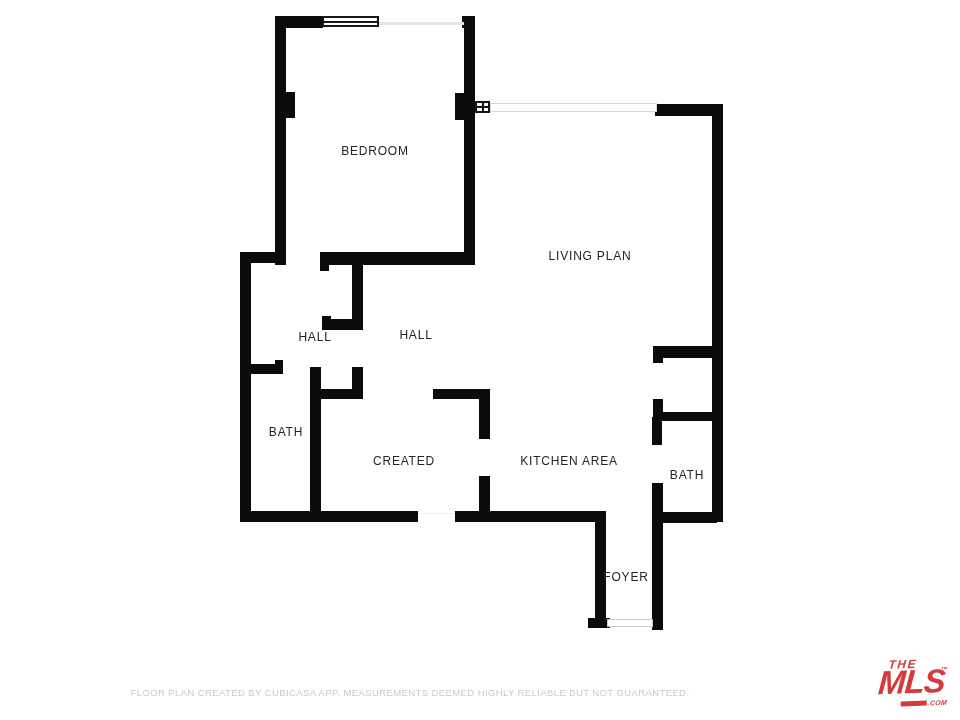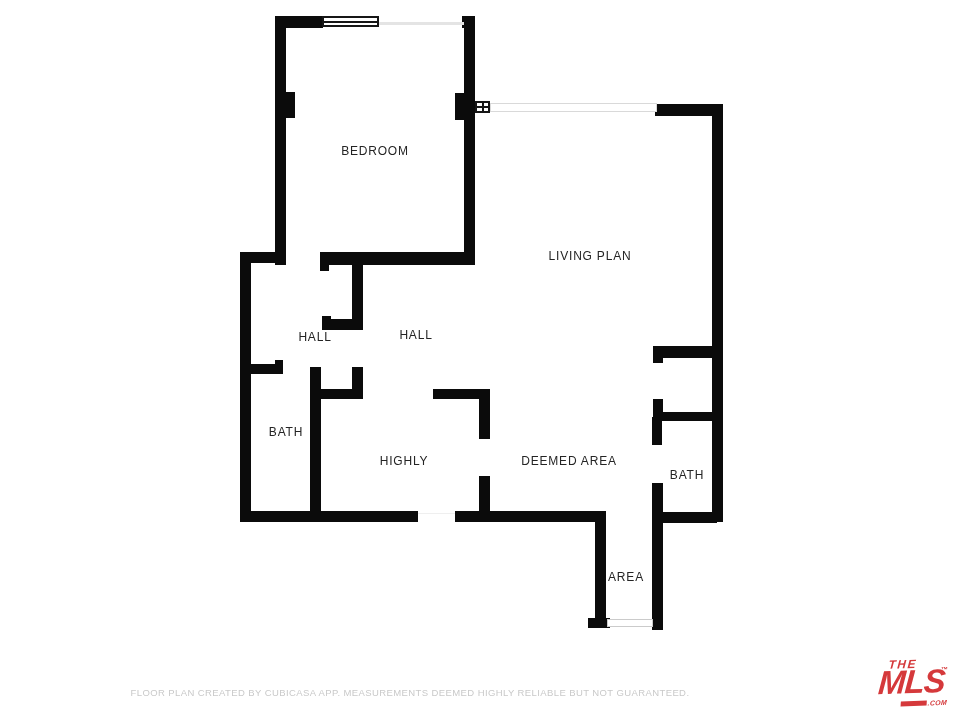--- a/index.html
+++ b/index.html
@@ -89,17 +89,17 @@
       <div class="pane-v"></div>
     </div>
     <div class="op window-band" style="left: 490px; top: 103px; width: 167px; height: 9px;"></div>
     <div class="op kitchen-opening" style="left: 418px; top: 513px; width: 37px; height: 6px;"></div>
     <div class="op entry-door" style="left: 607px; top: 619px; width: 46px; height: 8px;"></div>
     <div class="room-label" style="left: 375px; top: 151px;">BEDROOM</div>
     <div class="room-label" style="left: 590px; top: 256px;">LIVING PLAN</div>
     <div class="room-label" style="left: 315px; top: 337px;">HALL</div>
     <div class="room-label" style="left: 416px; top: 335px;">HALL</div>
     <div class="room-label" style="left: 286px; top: 432px;">BATH</div>
-    <div class="room-label" style="left: 404px; top: 461px;">HIGHLY</div>
-    <div class="room-label" style="left: 569px; top: 461px;">DEEMED AREA</div>
+    <div class="room-label" style="left: 404px; top: 461px;">CREATED</div>
+    <div class="room-label" style="left: 569px; top: 461px;">KITCHEN AREA</div>
     <div class="room-label" style="left: 687px; top: 475px;">BATH</div>
-    <div class="room-label" style="left: 626px; top: 577px;">AREA</div>
+    <div class="room-label" style="left: 626px; top: 577px;">FOYER</div>
   </div>
 
 </body></html>

